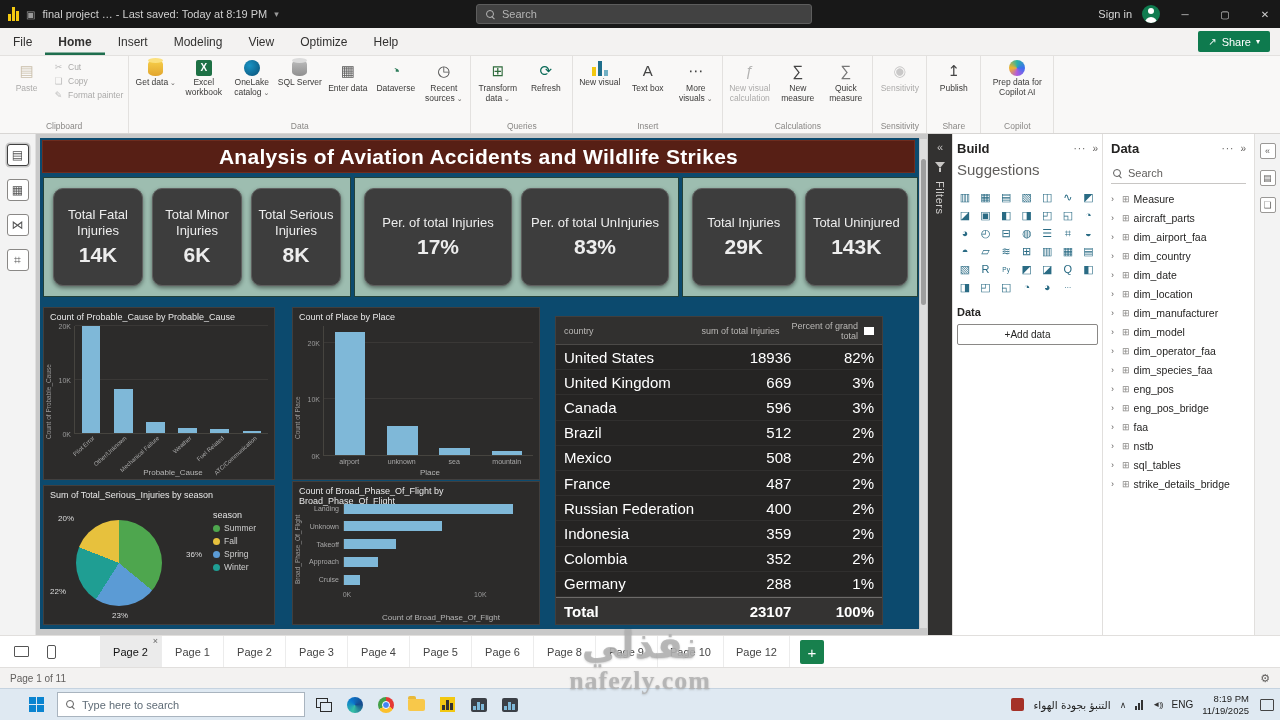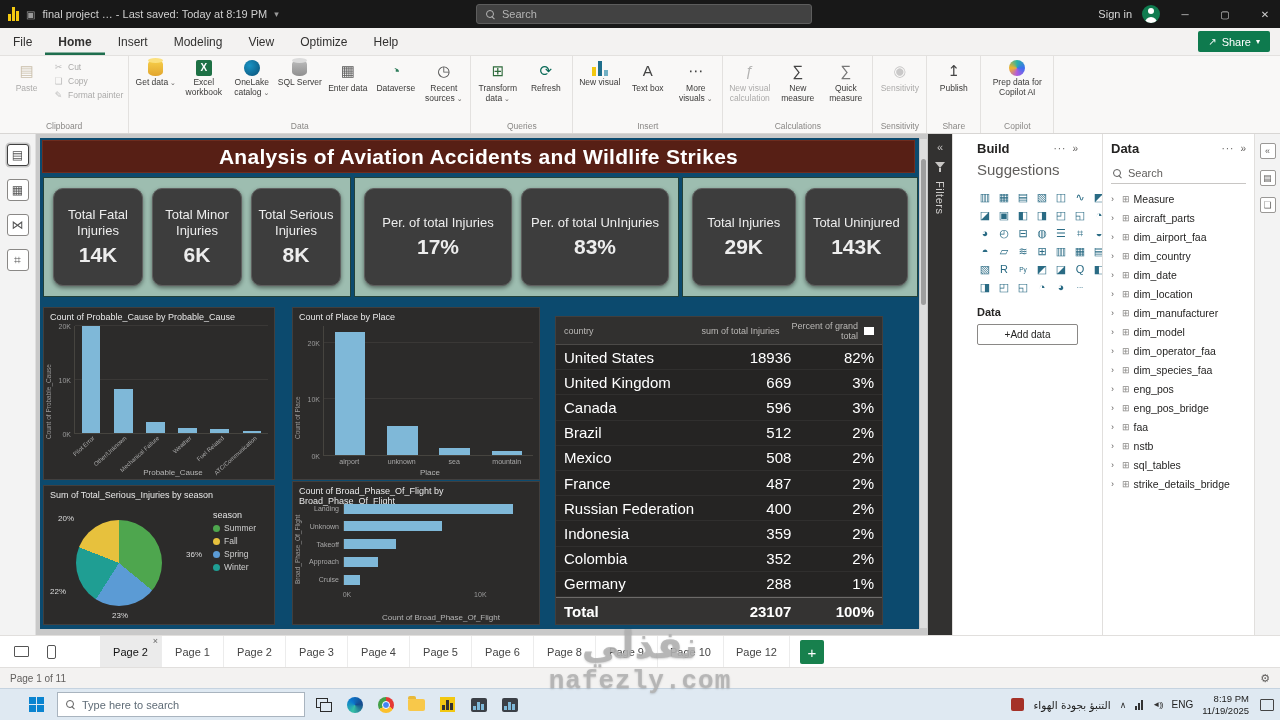--- a/index.html
+++ b/index.html
@@ -127,21 +127,21 @@
 .hxaxis{position:relative;height:9px;margin-left:46px}
 .hxt{position:absolute;font-size:7px;color:#9a9a9a;transform:translateX(-50%)}
 .xtitle.hx{left:54px}
 
 .filters-strip{width:24px;background:#323130;display:flex;flex-direction:column;align-items:center;gap:9px;padding-top:7px}
 .fs-collapse{color:#c8c6c4;font-size:11px}
 .funnel{display:block}
 .ftri{display:block;width:0;height:0;border-left:5px solid transparent;border-right:5px solid transparent;border-top:6px solid #c8c6c4}
 .fstem{display:block;width:2px;height:4px;background:#c8c6c4;margin:0 auto}
 .vtext{writing-mode:vertical-rl;font-size:11px;color:#d2d0ce;letter-spacing:.5px}
-.build-panel{width:150px;background:#fff;border-left:1px solid #e1dfdd;padding:7px 24px;display:flex;flex-direction:column}
+.build-panel{width:150px;background:#fff;border-left:1px solid #e1dfdd;padding:7px 4px;display:flex;flex-direction:column}
 .data-panel{width:152px;background:#fff;border-left:1px solid #e1dfdd;padding:7px 8px}
 .panel-head{display:flex;align-items:center;font-size:13px;font-weight:bold;color:#252423;gap:6px}
 .ph-dots{margin-left:auto;color:#605e5c;font-size:10px;font-weight:normal;letter-spacing:1px}
 .ph-exp{color:#605e5c;font-size:10px;font-weight:normal}
 .sugg{font-size:15px;color:#605e5c;margin:5px 0 12px}
 .vis-grid{display:grid;grid-template-columns:repeat(7,1fr);gap:4px 3px;margin-bottom:10px}
 .vis-ic{width:16px;height:14px;display:flex;align-items:center;justify-content:center;color:#2a6b84;font-size:11px}
 .data-sec-label{font-size:11px;font-weight:bold;color:#252423;margin:2px 0 6px}
 .add-data-btn{display:block;width:100%;background:#fff;border:1px solid #8a8886;border-radius:2px;font-size:10px;color:#252423;padding:4px 0;text-align:center;font-family:inherit}
 .search-row{display:flex;align-items:center;gap:6px;border-bottom:1px solid #c8c6c4;padding:4px 2px;margin:7px 0 5px;color:#605e5c;font-size:11px}
@@ -191,21 +191,21 @@
 .netbars{display:flex;align-items:flex-end;gap:1px;height:10px}
 .netbars i{display:block;width:2px;background:#333}
 .netbars i:nth-child(1){height:4px}.netbars i:nth-child(2){height:7px}.netbars i:nth-child(3){height:10px}
 .vol{font-size:8px;color:#333;letter-spacing:-1px}
 .lang{font-size:10px;color:#222}
 .clock{text-align:right;font-size:9.5px;line-height:1.2;color:#222}
 .notif{width:14px;height:12px;border:1.3px solid #444;border-radius:1px;margin-left:2px}
 
 .watermark{position:absolute;left:505px;top:626px;width:270px;text-align:center;z-index:60;pointer-events:none;color:rgba(178,178,178,.88);text-shadow:0 1px 2px rgba(80,80,80,.25)}
 .wm-ar{font-family:"DejaVu Sans",sans-serif;font-size:38px;font-weight:bold;line-height:1.05}
-.wm-en{font-family:Liberation Mono, monospace;font-size:26px;font-weight:bold;letter-spacing:1px}
+.wm-en{font-family:Liberation Serif, serif;font-size:26px;font-weight:bold;letter-spacing:1px}
 </style>
 </head>
 <body>
 
 <div class="screen">
 
   <div class="titlebar">
     <div class="tb-side left">
       <span class="pbi-logo">
           <i></i>

